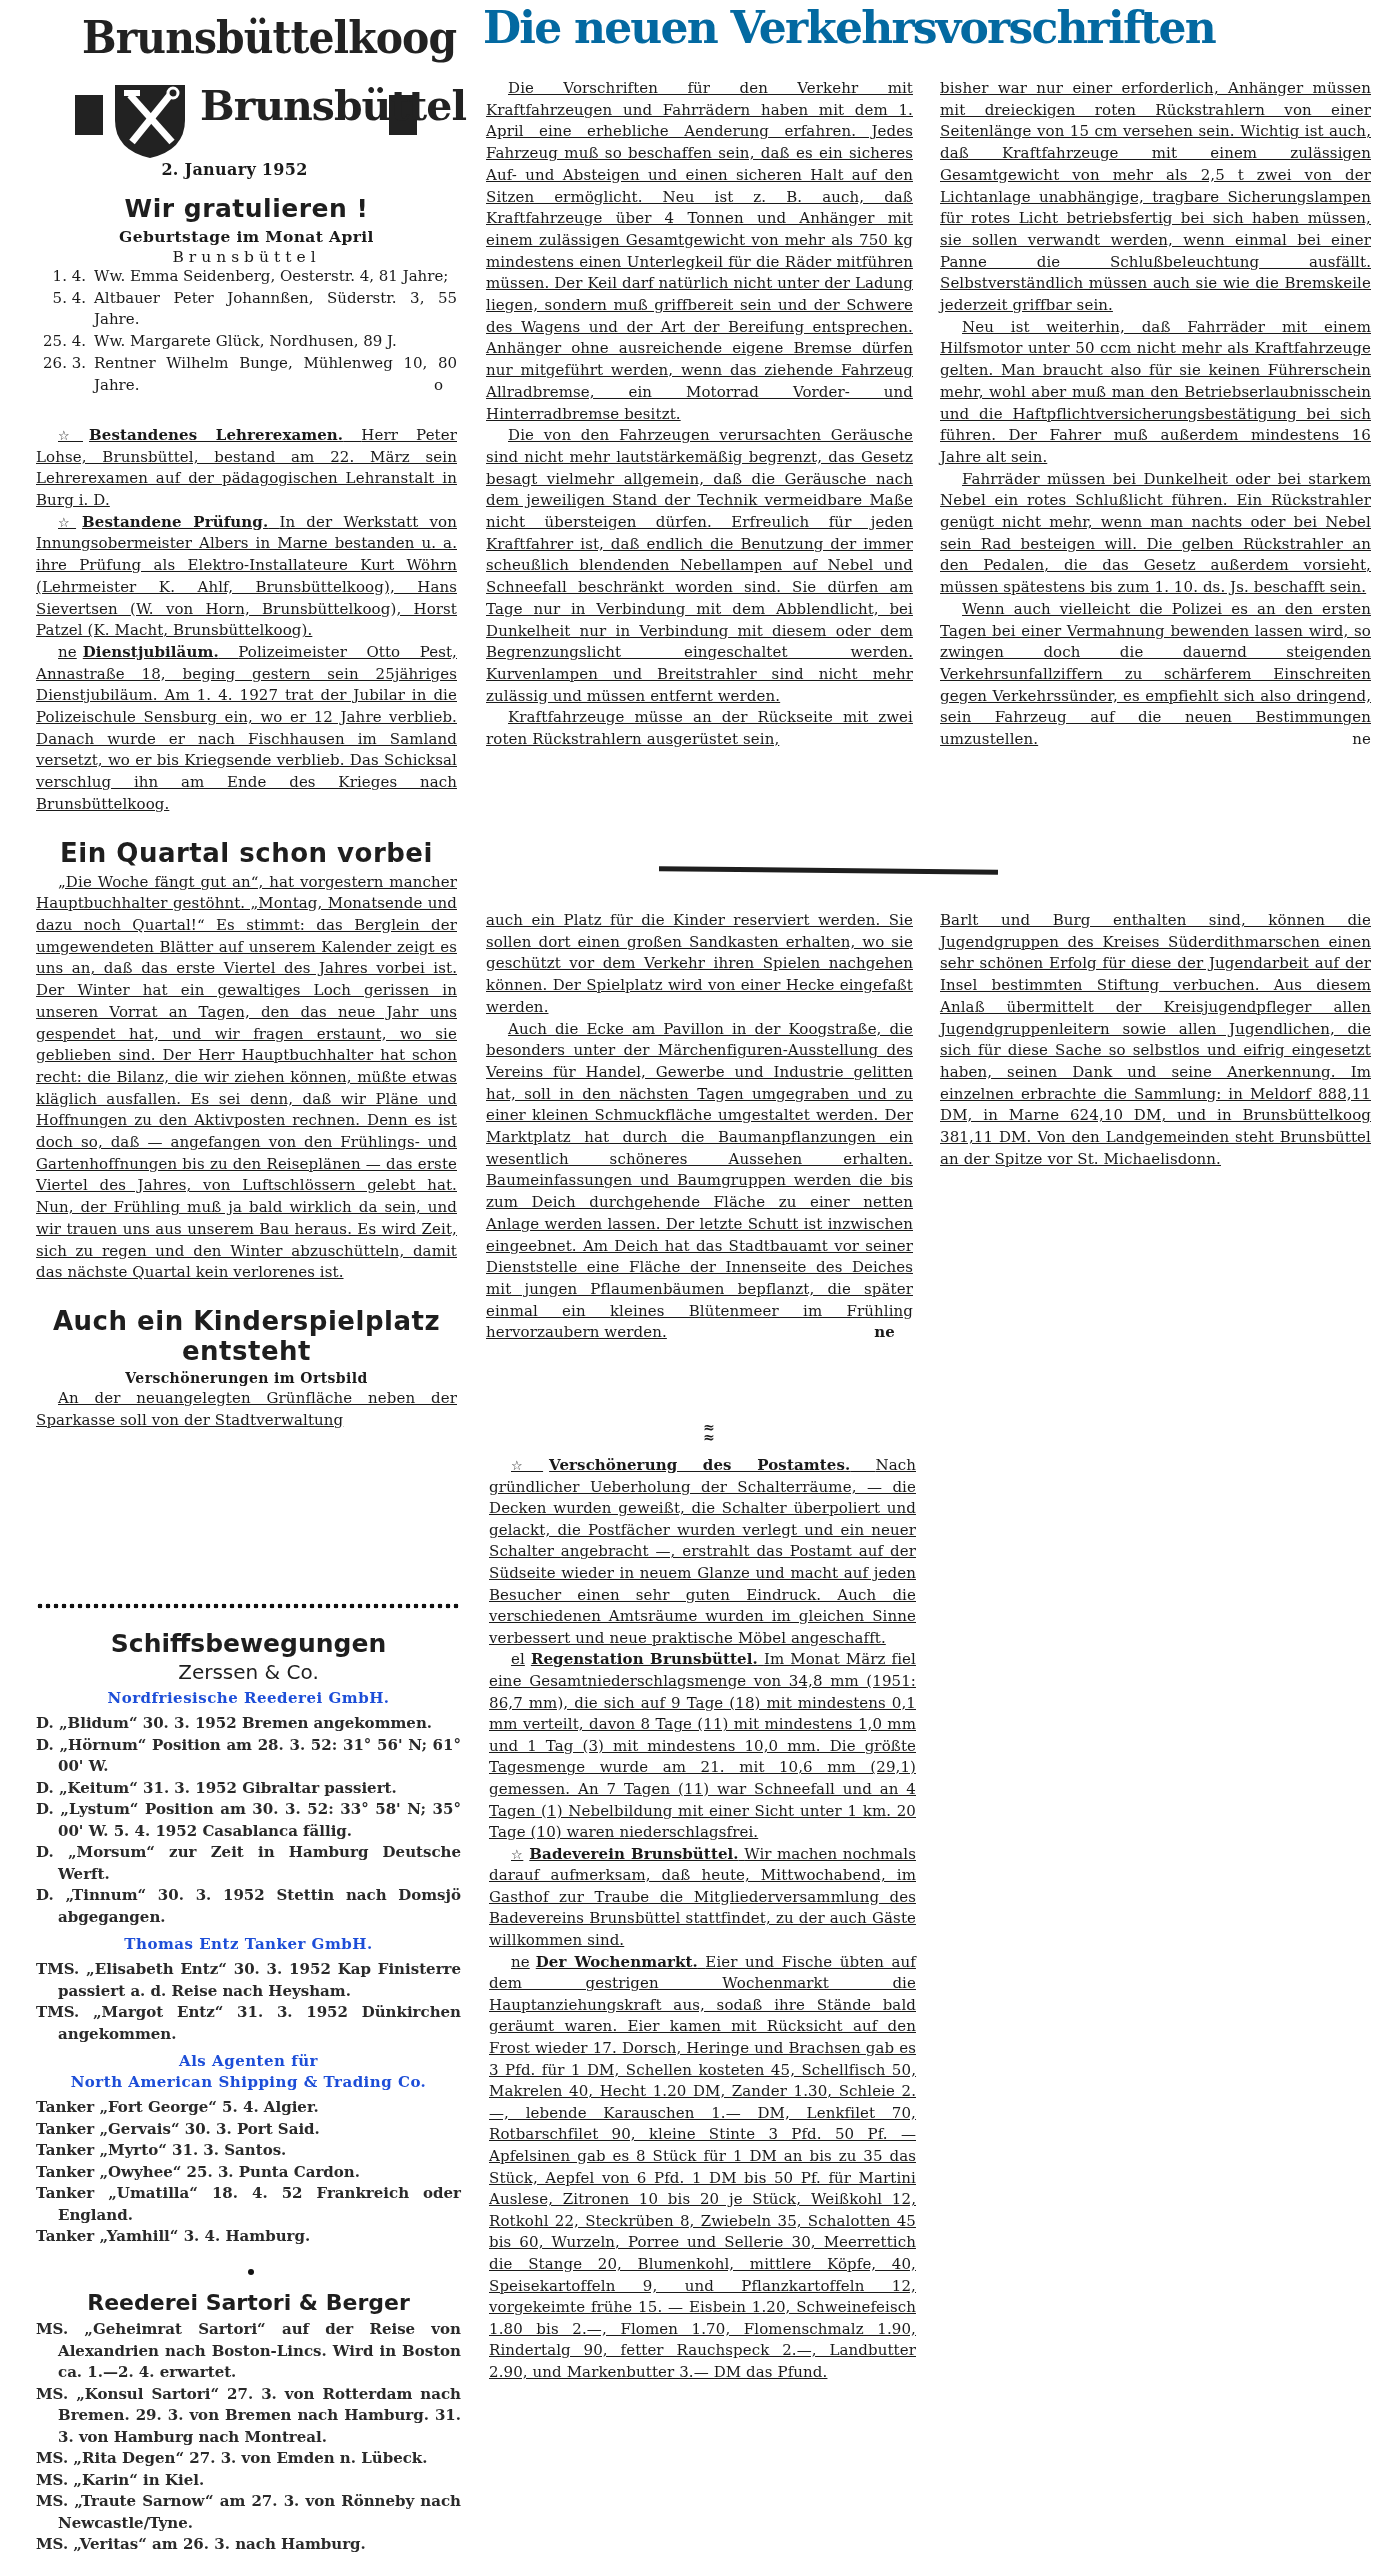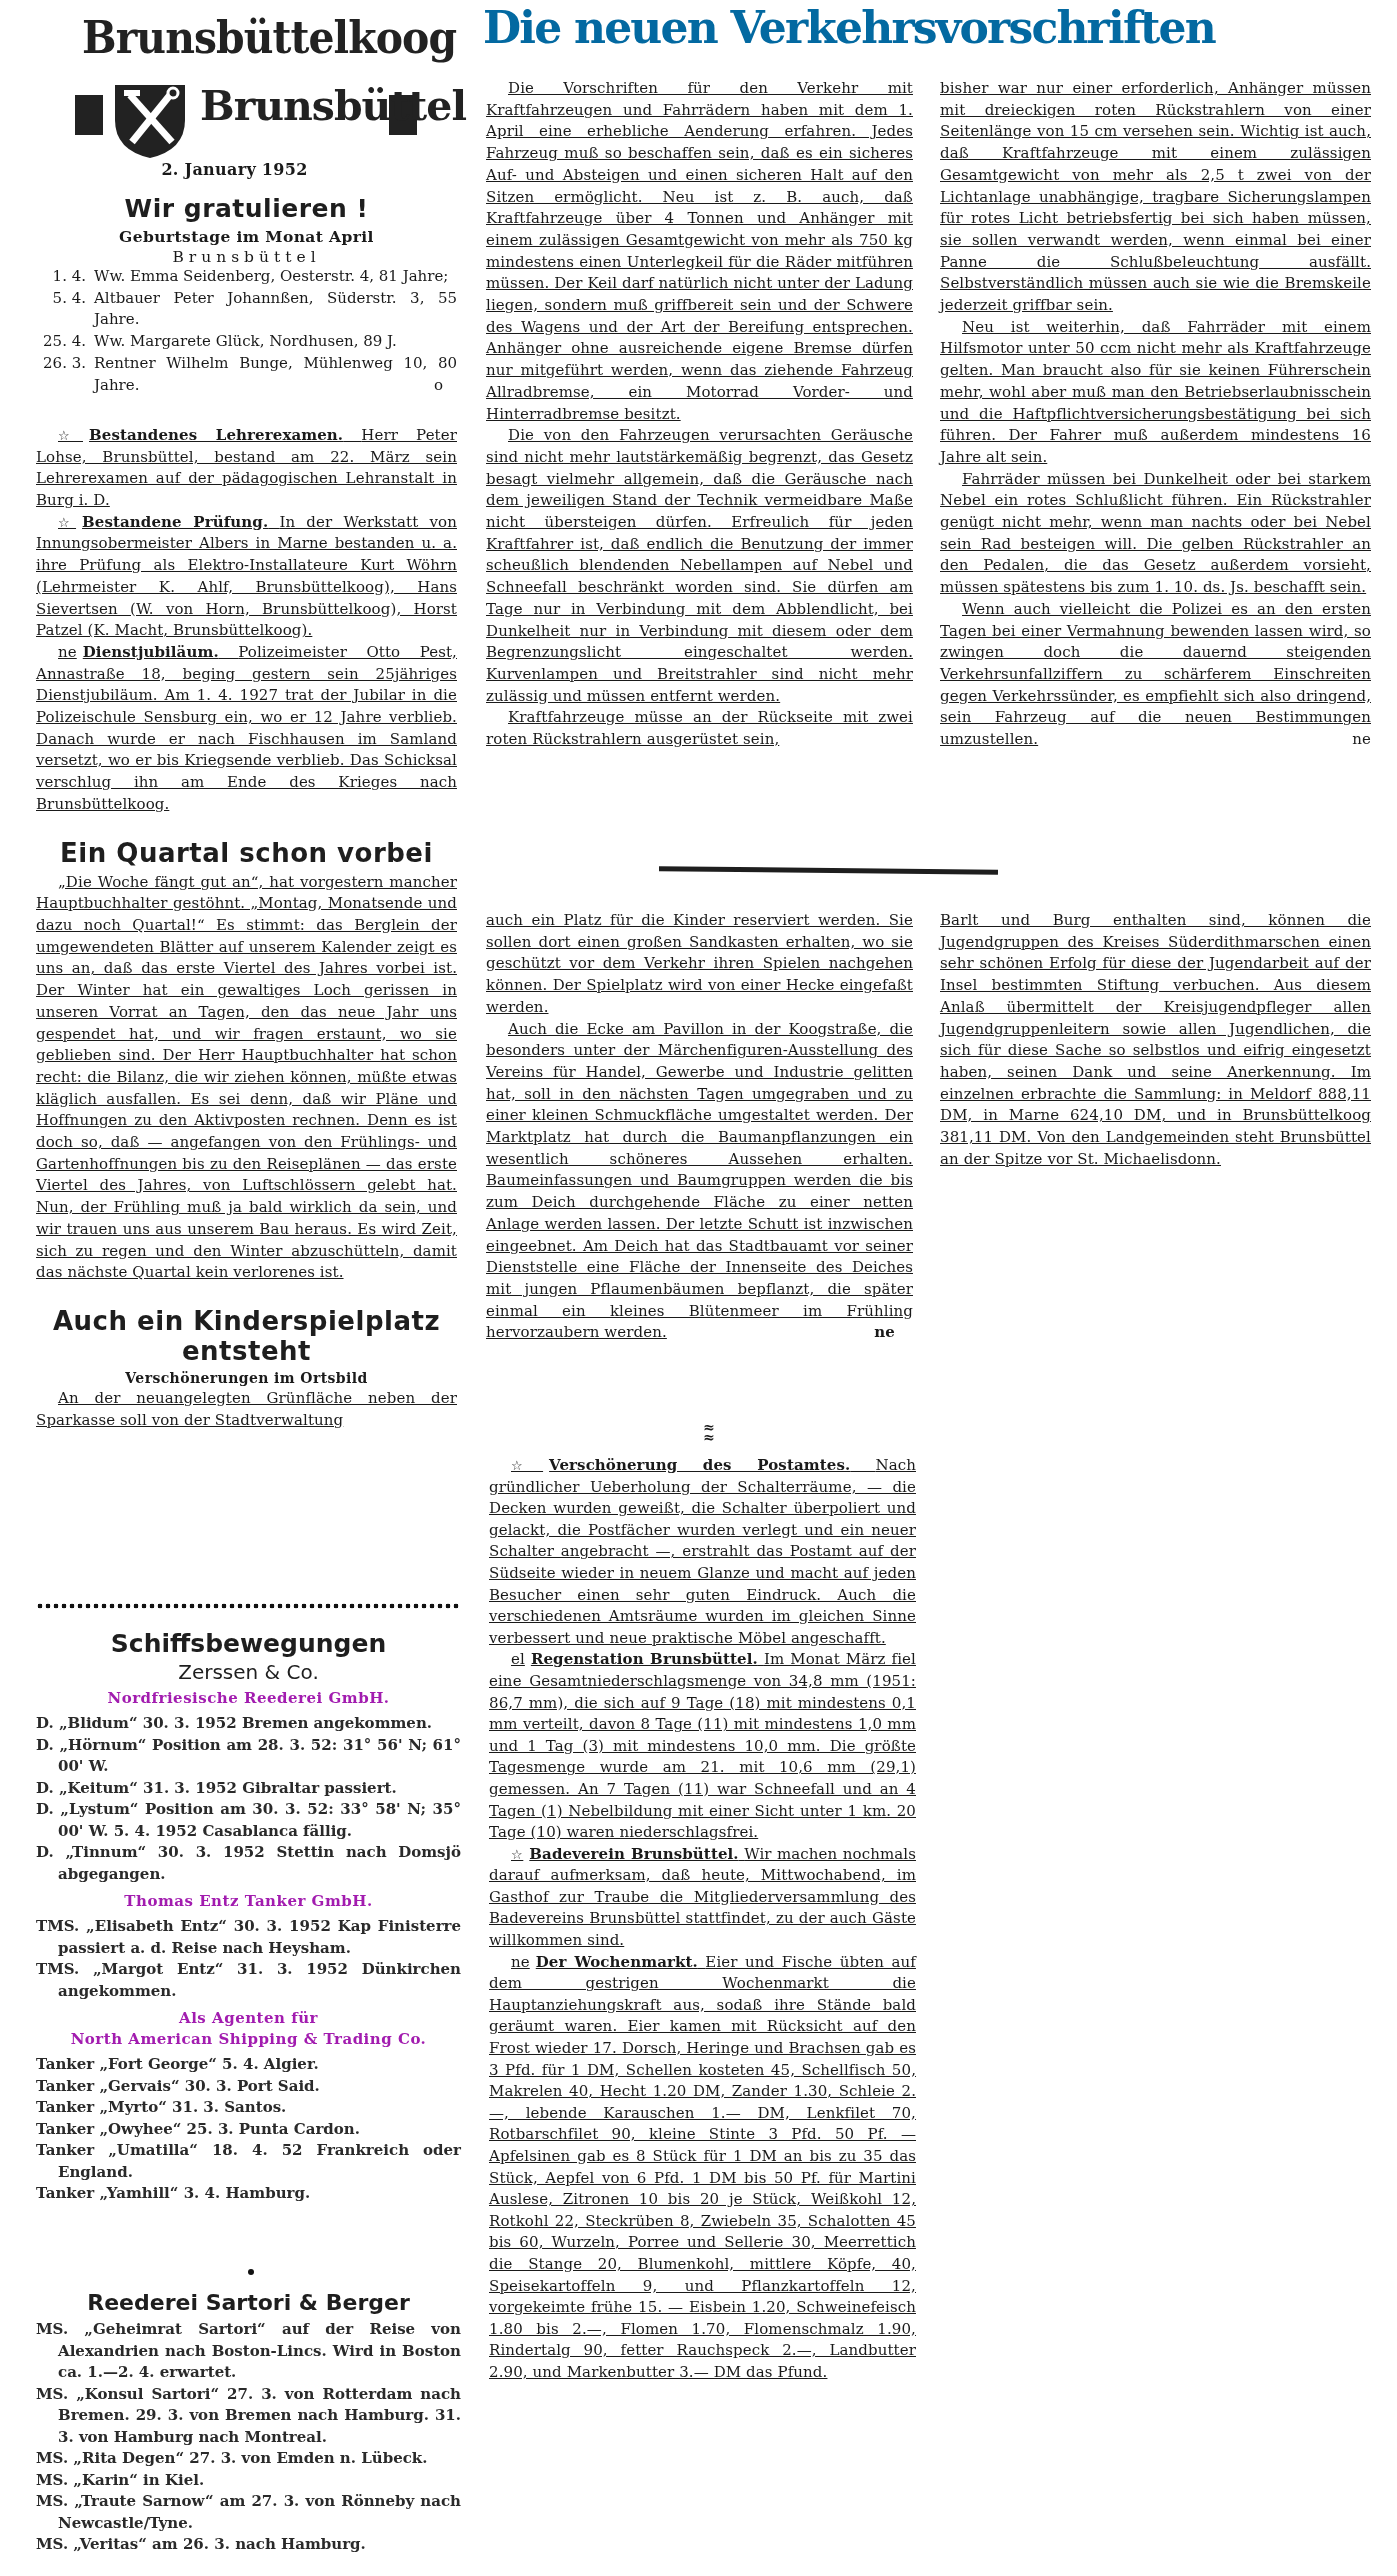--- a/index.html
+++ b/index.html
@@ -77,21 +77,21 @@
     font-size: 14px; font-weight: bold; line-height: 10px;
   }
   .dot-sep {
     position: absolute; left: 248px; top: 2269px; width: 6px; height: 6px;
     border-radius: 50%; background: #111;
   }
 
   .ship-entry { padding-left: 22px; text-indent: -22px; text-align: justify;
     font-size: 15px; line-height: 21.5px; font-weight: bold; color: #2a2a2a; }
   .ship-sub { text-align: center; font-weight: bold; font-size: 15px; line-height: 21px;
-    color: #a21caf; letter-spacing: 0.5px; margin: 6px 0 4px; }
+    color: #1d4ed8; letter-spacing: 0.5px; margin: 6px 0 4px; }
   .sig { text-align: right; }
 </style>
 </head>
 <body>
 
 <div class="masthead">
   <div class="mast-line1">Brunsbüttelkoog</div>
   <div class="ribbon-left"></div>
   <div class="ribbon-right"></div>
   <svg class="crest" viewBox="0 0 100 80">
@@ -160,20 +160,21 @@
 
 <div class="col" style="left:36px; top:1629px; width:425px;">
   <div class="h-sans" style="font-size:25px;">Schiffsbewegungen</div>
   <div class="h-sans" style="font-size:20px; font-weight:normal; margin-top:2px;">Zerssen &amp; Co.</div>
   <div class="ship-sub" style="margin-top:4px;">Nordfriesische Reederei GmbH.</div>
   <div>
     <p class="ship-entry">D. „Blidum“ 30. 3. 1952 Bremen angekommen.</p>
     <p class="ship-entry">D. „Hörnum“ Position am 28. 3. 52: 31° 56' N; 61° 00' W.</p>
     <p class="ship-entry">D. „Keitum“ 31. 3. 1952 Gibraltar passiert.</p>
     <p class="ship-entry">D. „Lystum“ Position am 30. 3. 52: 33° 58' N; 35° 00' W. 5. 4. 1952 Casablanca fällig.</p>
+    <p class="ship-entry">D. „Morsum“ zur Zeit in Hamburg Deutsche Werft.</p>
     <p class="ship-entry">D. „Tinnum“ 30. 3. 1952 Stettin nach Domsjö abgegangen.</p>
   </div>
   <div class="ship-sub">Thomas Entz Tanker GmbH.</div>
   <div>
     <p class="ship-entry">TMS. „Elisabeth Entz“ 30. 3. 1952 Kap Finisterre passiert a. d. Reise nach Heysham.</p>
     <p class="ship-entry">TMS. „Margot Entz“ 31. 3. 1952 Dünkirchen angekommen.</p>
   </div>
   <div class="ship-sub" style="margin-bottom:0;">Als Agenten für</div>
   <div class="ship-sub" style="margin-top:0;">North American Shipping &amp; Trading Co.</div>
   <div>

